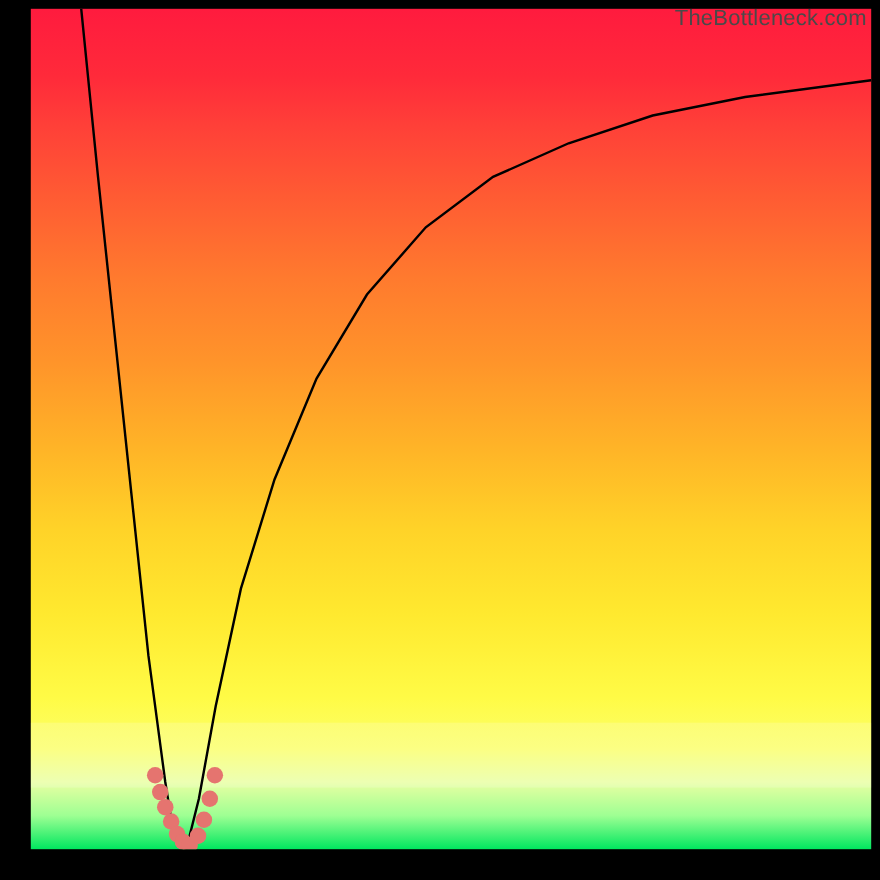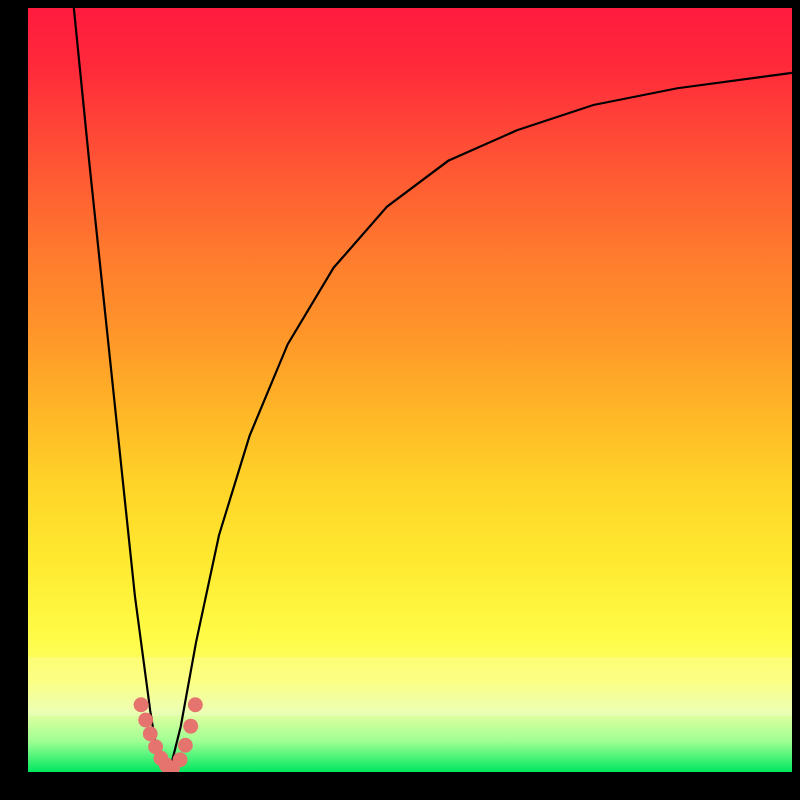--- a/index.html
+++ b/index.html
@@ -82,13 +82,14 @@
           <circle cx="132.94" cy="750.25" r="7.5" fill="#e5746f"></circle>
           <circle cx="138.28" cy="757.12" r="7.5" fill="#e5746f"></circle>
           <circle cx="144.40" cy="760.18" r="7.5" fill="#e5746f"></circle>
           <circle cx="152.04" cy="751.78" r="7.5" fill="#e5746f"></circle>
           <circle cx="157.38" cy="737.26" r="7.5" fill="#e5746f"></circle>
           <circle cx="162.73" cy="718.16" r="7.5" fill="#e5746f"></circle>
           <circle cx="167.32" cy="696.77" r="7.5" fill="#e5746f"></circle>
         </g>
     </svg>
   </div>
+  <div class="watermark">TheBottleneck.com</div>
 </div>
 
 </body></html>

